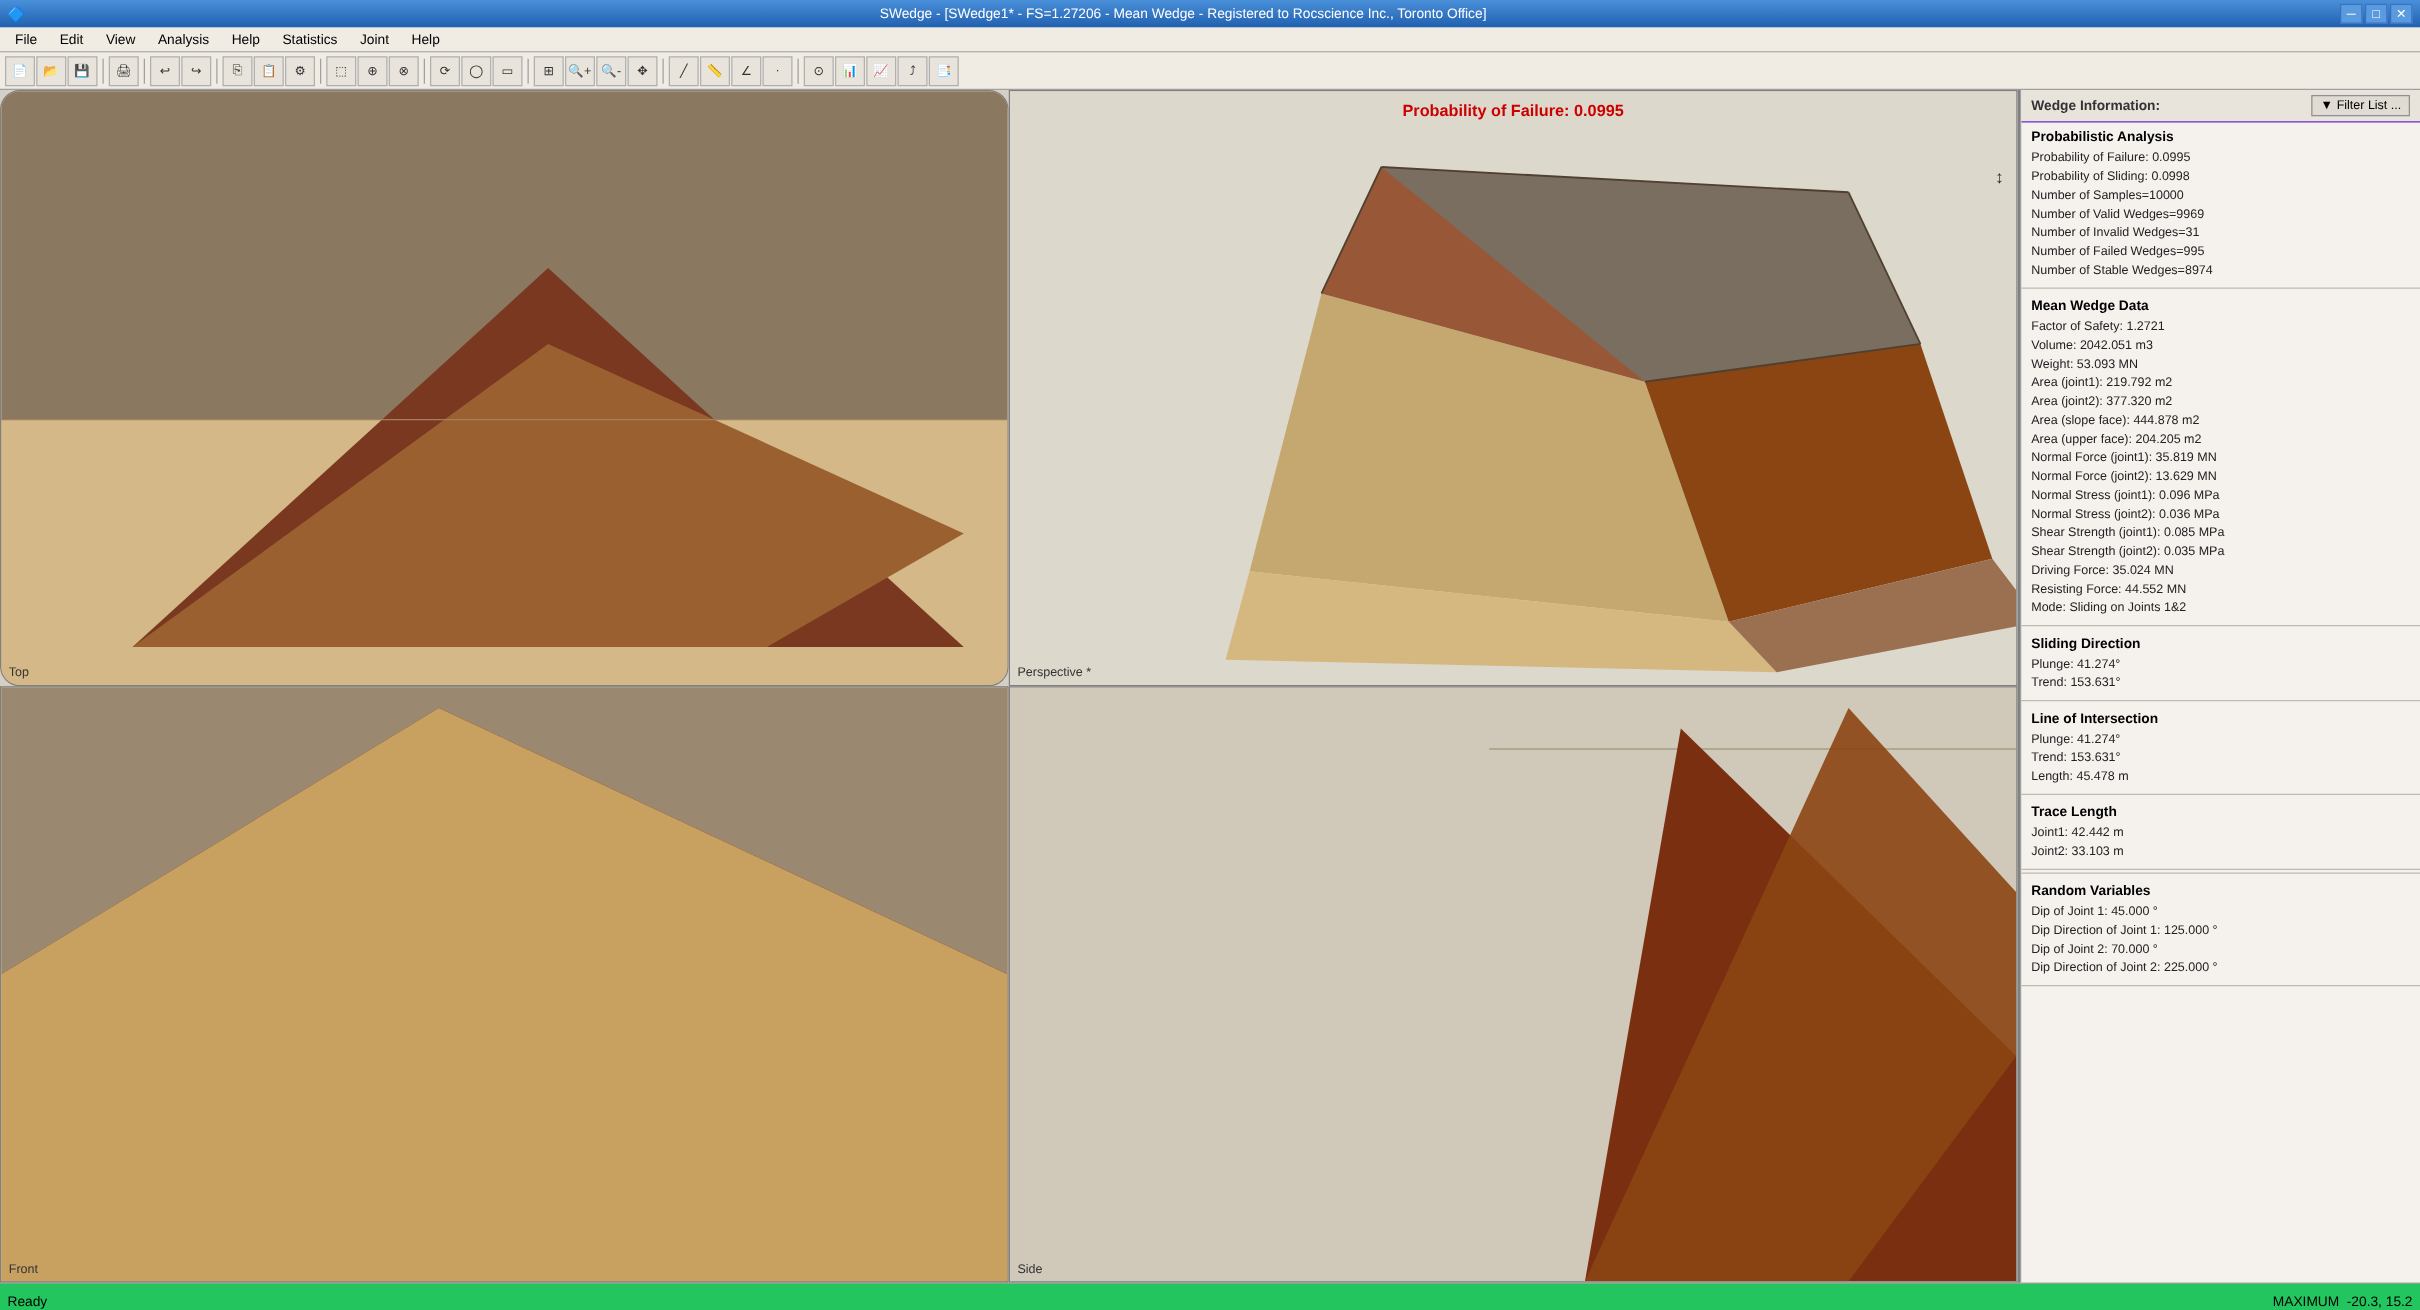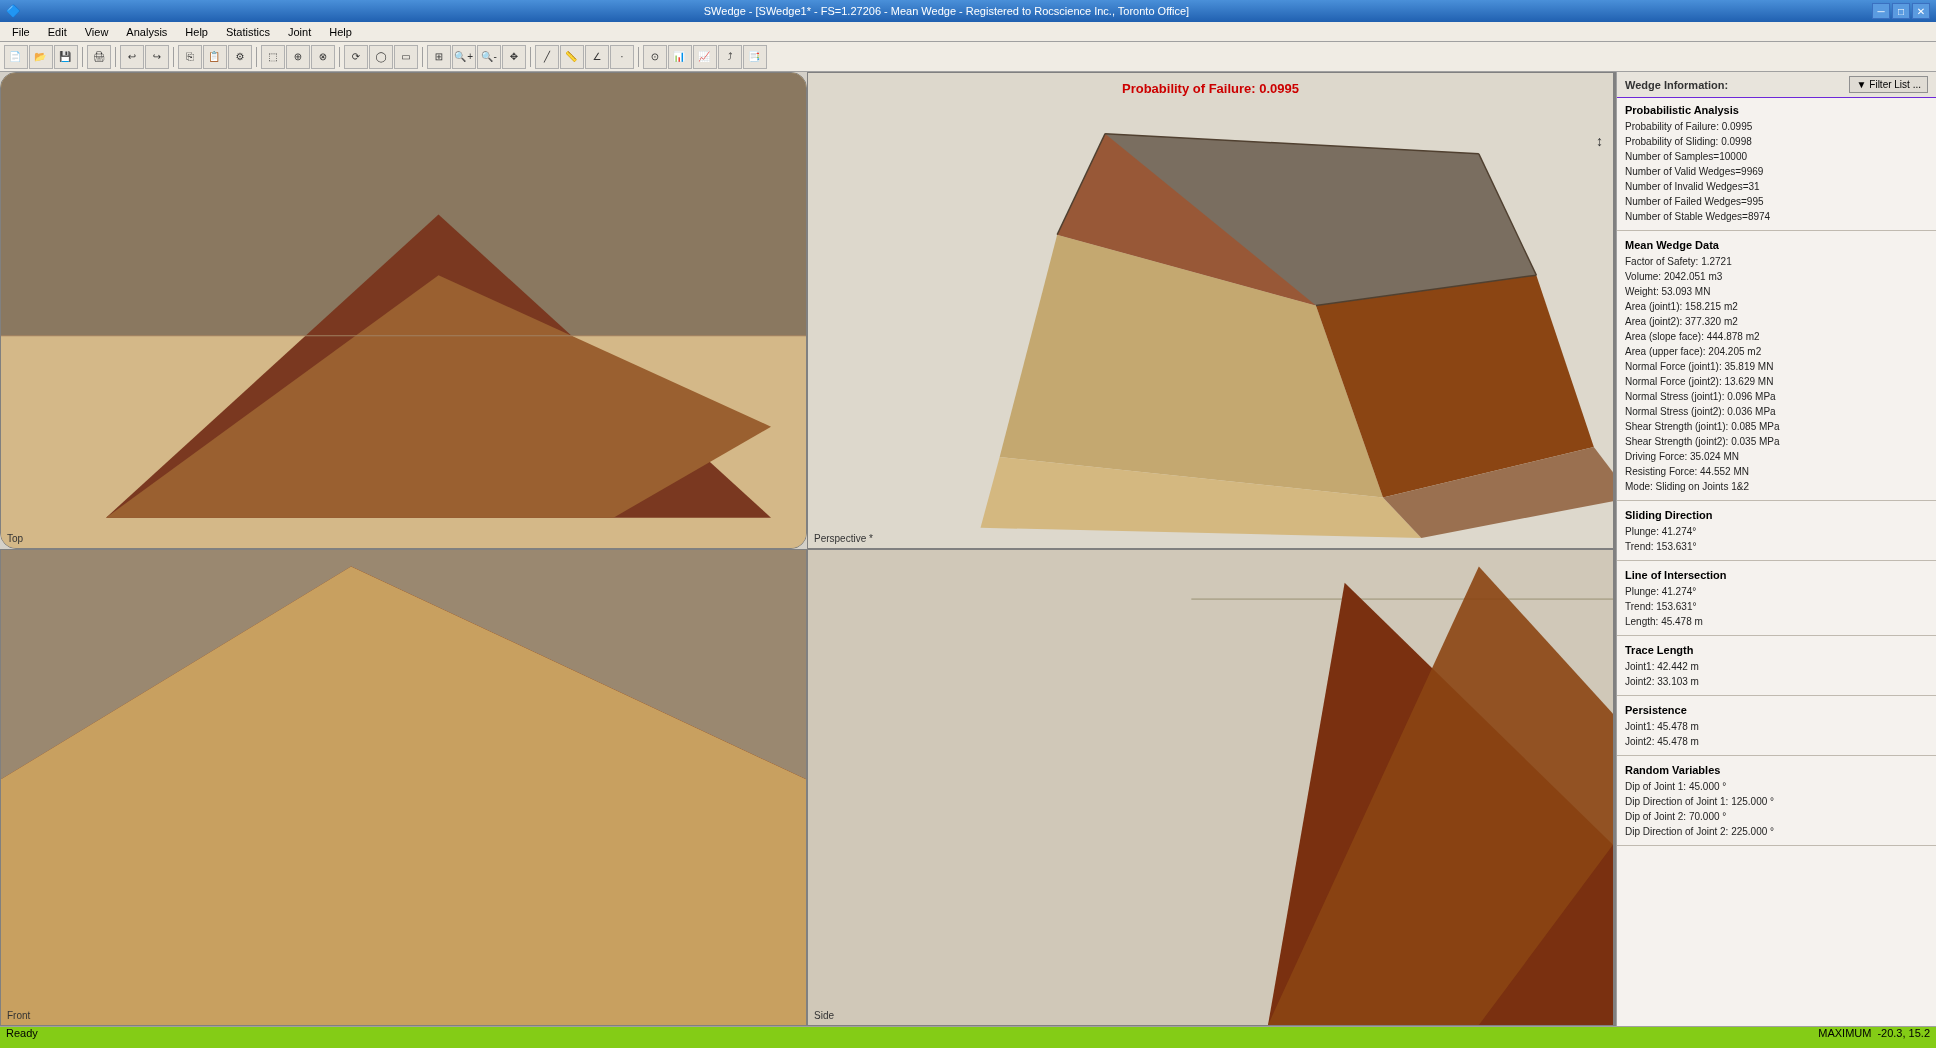--- a/index.html
+++ b/index.html
@@ -130,24 +130,24 @@
       margin-bottom: 3px;
     }
     .info-row {
       font-size: 10px; color: #222;
       line-height: 1.5;
     }
 
     
     #statusbar {
       height: 22px;
-      background: #84cc16;
+      background: #22c55e;
       border-top: 1px solid #a0a0a0;
       display: flex;
-      align-items: flex-start;
+      align-items: flex-end;
       padding: 0 6px;
       font-size: 11px;
       color: #000;
       gap: 20px;
     }
     #statusbar .status-right {
       margin-left: auto;
       display: flex; gap: 6px;
     }
 
@@ -332,21 +332,21 @@
           <div class="info-row">Number of Invalid Wedges=31</div>
           <div class="info-row">Number of Failed Wedges=995</div>
           <div class="info-row">Number of Stable Wedges=8974</div>
         </div>
         <div style="height: 1px; background: rgb(192, 186, 176); margin: 2px 0px;"></div>
         <div class="info-section">
           <div class="info-section-title">Mean Wedge Data</div>
           <div class="info-row">Factor of Safety: 1.2721</div>
           <div class="info-row">Volume: 2042.051 m3</div>
           <div class="info-row">Weight: 53.093 MN</div>
-          <div class="info-row">Area (joint1): 158.215 m2</div>
+          <div class="info-row">Area (joint1): 219.792 m2</div>
           <div class="info-row">Area (joint2): 377.320 m2</div>
           <div class="info-row">Area (slope face): 444.878 m2</div>
           <div class="info-row">Area (upper face): 204.205 m2</div>
           <div class="info-row">Normal Force (joint1): 35.819 MN</div>
           <div class="info-row">Normal Force (joint2): 13.629 MN</div>
           <div class="info-row">Normal Stress (joint1): 0.096 MPa</div>
           <div class="info-row">Normal Stress (joint2): 0.036 MPa</div>
           <div class="info-row">Shear Strength (joint1): 0.085 MPa</div>
           <div class="info-row">Shear Strength (joint2): 0.035 MPa</div>
           <div class="info-row">Driving Force: 35.024 MN</div>
@@ -366,25 +366,20 @@
           <div class="info-row">Trend: 153.631°</div>
           <div class="info-row">Length: 45.478 m</div>
         </div>
         <div style="height: 1px; background: rgb(192, 186, 176); margin: 2px 0px;"></div>
         <div class="info-section">
           <div class="info-section-title">Trace Length</div>
           <div class="info-row">Joint1: 42.442 m</div>
           <div class="info-row">Joint2: 33.103 m</div>
         </div>
         <div style="height: 1px; background: rgb(192, 186, 176); margin: 2px 0px;"></div>
-        <div class="info-section">
-          <div class="info-section-title">Persistence</div>
-          <div class="info-row">Joint1: 45.478 m</div>
-          <div class="info-row">Joint2: 45.478 m</div>
-        </div>
         <div style="height: 1px; background: rgb(192, 186, 176); margin: 2px 0px;"></div>
         <div class="info-section">
           <div class="info-section-title">Random Variables</div>
           <div class="info-row">Dip of Joint 1: 45.000 °</div>
           <div class="info-row">Dip Direction of Joint 1: 125.000 °</div>
           <div class="info-row">Dip of Joint 2: 70.000 °</div>
           <div class="info-row">Dip Direction of Joint 2: 225.000 °</div>
         </div>
         <div style="height: 1px; background: rgb(192, 186, 176); margin: 2px 0px;"></div>
       </div>

